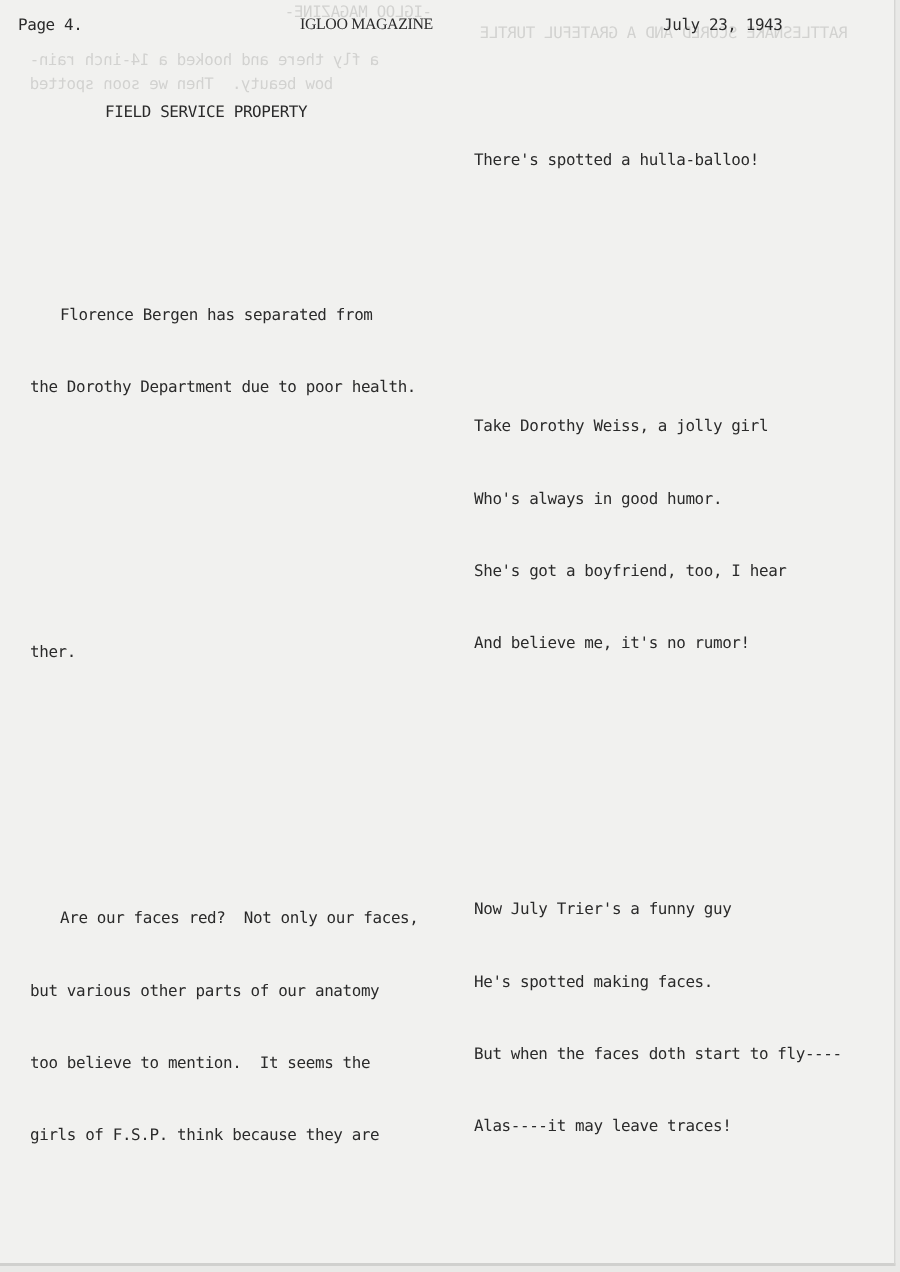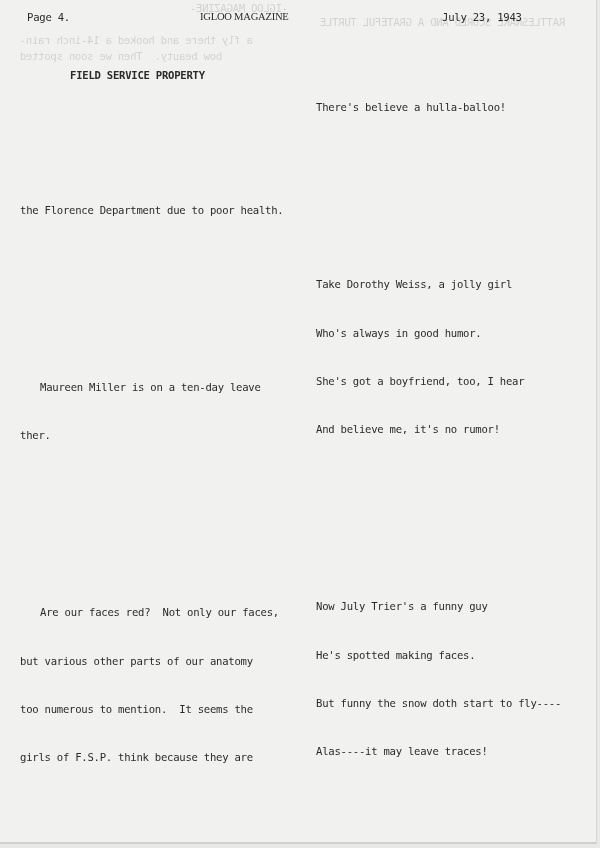--- a/index.html
+++ b/index.html
@@ -31,21 +31,21 @@
       position: absolute;
       top: 9px;
       left: 0;
       width: 596px;
       height: 16px;
     }
     .header span {
       position: absolute;
       white-space: pre;
     }
-    .hdr-page { left: 27px; text-align: right; }
+    .hdr-page { left: 12px; text-align: right; }
     .hdr-title { left: 200px; font-family: Liberation Serif, serif; }
     .hdr-date { left: 442px; }
 
     .col {
       position: absolute;
       top: 35px;
       white-space: pre;
     }
     .col-left { left: 20px; width: 280px; }
     .col-right { left: 316px; width: 280px; }
@@ -77,38 +77,38 @@
   <div class="bleed" style="left:20px; top:32px;">a fly there and hooked a 14-inch rain-</div>
   <div class="bleed" style="left:20px; top:48px;">bow beauty.  Then we soon spotted</div>
 
   <div class="header">
     <span class="hdr-page">Page 4.</span>
     <span class="hdr-title">IGLOO MAGAZINE</span>
     <span class="hdr-date">July 23, 1943</span>
   </div>
 
   <div class="col col-left">
-    <span class="line" style="padding-left:50px;font-weight:bold;">FIELD SERVICE PROPERTY</span>
+    <span class="line" style="padding-left:50px;">FIELD SERVICE PROPERTY</span>
     <span class="gap-half"></span>
 
     <div>
-      <span class="line">the Florence Department due to poor health.</span>
+      <span class="line indent">Florence Bergen has separated from</span>
+      <span class="line">the Dorothy Department due to poor health.</span>
     </div>
     <span class="gap"></span>
 
     <div>
-      <span class="line indent">Maureen Miller is on a ten-day leave</span>
       <span class="line">ther.</span>
     </div>
     <span class="gap"></span>
 
     <div>
       <span class="line indent">Are our faces red?  Not only our faces,</span>
       <span class="line">but various other parts of our anatomy</span>
-      <span class="line">too numerous to mention.  It seems the</span>
+      <span class="line">too believe to mention.  It seems the</span>
       <span class="line">girls of F.S.P. think because they are</span>
       
       
       
       
     </div>
     
 
     
     
@@ -130,36 +130,36 @@
     
 
     
     
 
     
   </div>
 
   <div class="col col-right">
     <div>
-      <span class="line">There's believe a hulla-balloo!</span>
+      <span class="line">There's spotted a hulla-balloo!</span>
     </div>
     <span class="gap"></span>
 
     <div>
       <span class="line">Take Dorothy Weiss, a jolly girl</span>
       <span class="line">Who's always in good humor.</span>
       <span class="line">She's got a boyfriend, too, I hear</span>
       <span class="line">And believe me, it's no rumor!</span>
     </div>
     <span class="gap"></span>
 
     <div>
       <span class="line">Now July Trier's a funny guy</span>
       <span class="line">He's spotted making faces.</span>
-      <span class="line">But funny the snow doth start to fly----</span>
+      <span class="line">But when the faces doth start to fly----</span>
       <span class="line">Alas----it may leave traces!</span>
     </div>
     
 
     
     
     
 
     
     

